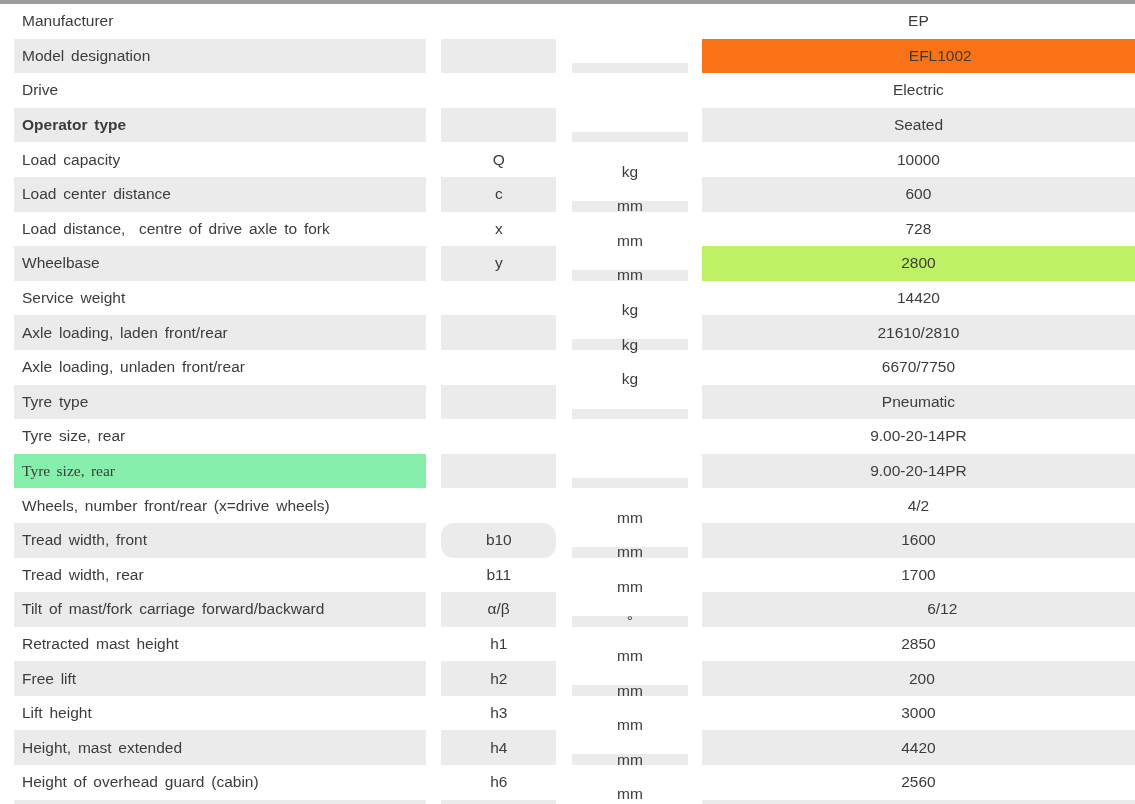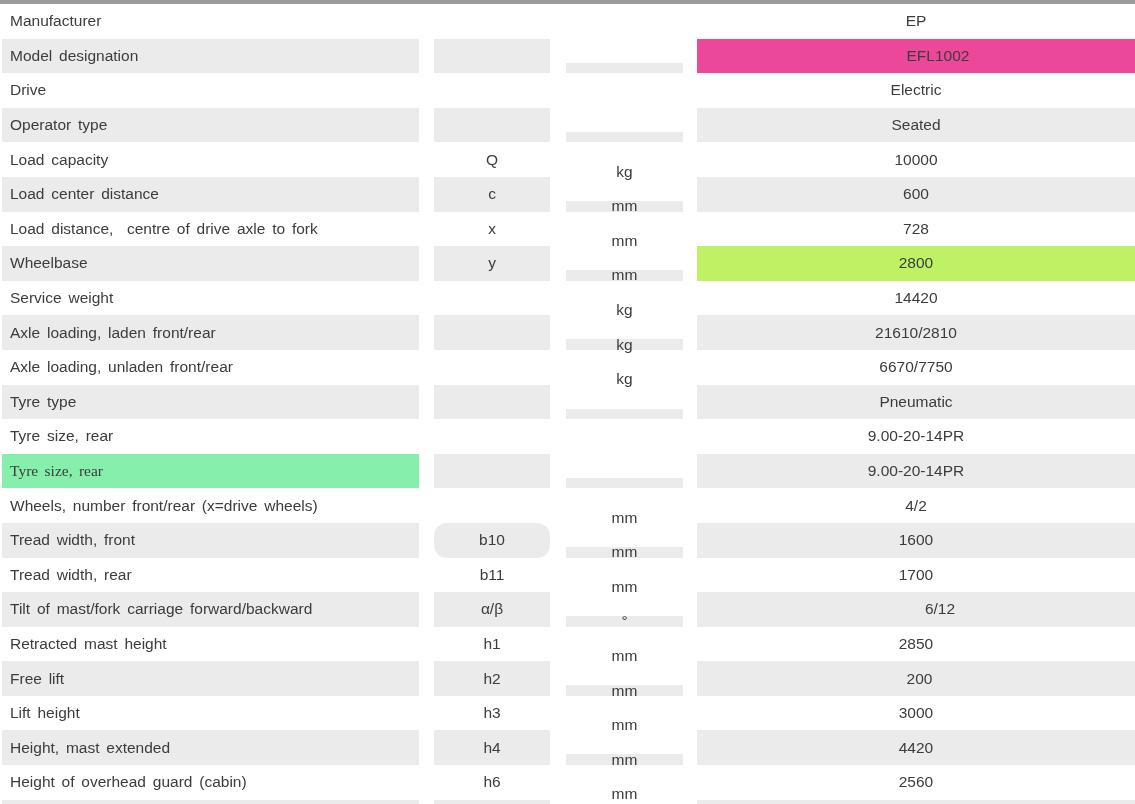--- a/index.html
+++ b/index.html
@@ -29,21 +29,21 @@
     height: 34.6px;
   }
   .cell {
     display: flex;
     align-items: center;
     box-sizing: border-box;
     white-space: nowrap;
   }
   .c-label {
     width: 417px;
-    margin-left: 2px;
+    margin-left: 14px;
     padding-left: 8px;
     justify-content: flex-start;
     word-spacing: 2.5px;
   }
   .c-symbol {
     width: 116px;
     margin-left: 15px;
     justify-content: center;
   }
   .c-unit {
@@ -70,30 +70,30 @@
       <div class="row">
     <div class="cell c-label">Manufacturer</div>
     <div class="cell c-symbol"></div>
     <div class="cell c-unit"></div>
     <div class="cell c-value">EP</div>
   </div>
       <div class="row shaded">
     <div class="cell c-label" style="background: rgb(235, 235, 235);">Model designation</div>
     <div class="cell c-symbol" style="background: rgb(235, 235, 235);"></div>
     <div class="cell c-unit" style="background: rgb(235, 235, 235);"></div>
-    <div class="cell c-value" style="background: #ec4899; padding-left: 44px;">EFL1002</div>
+    <div class="cell c-value" style="background: #f97316; padding-left: 44px;">EFL1002</div>
   </div>
       <div class="row">
     <div class="cell c-label">Drive</div>
     <div class="cell c-symbol"></div>
     <div class="cell c-unit"></div>
     <div class="cell c-value">Electric</div>
   </div>
       <div class="row shaded">
-    <div class="cell c-label" style="background: rgb(235, 235, 235);">Operator type</div>
+    <div class="cell c-label" style="background: rgb(235, 235, 235); font-weight: bold;">Operator type</div>
     <div class="cell c-symbol" style="background: rgb(235, 235, 235);"></div>
     <div class="cell c-unit" style="background: rgb(235, 235, 235);"></div>
     <div class="cell c-value" style="background: rgb(235, 235, 235);">Seated</div>
   </div>
       <div class="row">
     <div class="cell c-label">Load capacity</div>
     <div class="cell c-symbol">Q</div>
     <div class="cell c-unit">kg</div>
     <div class="cell c-value">10000</div>
   </div>

